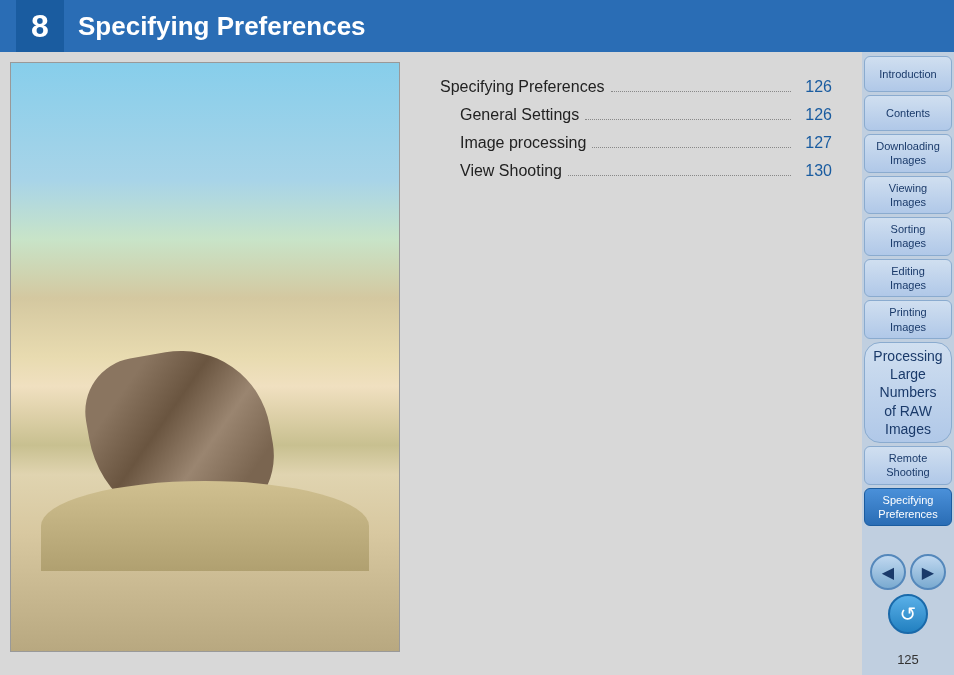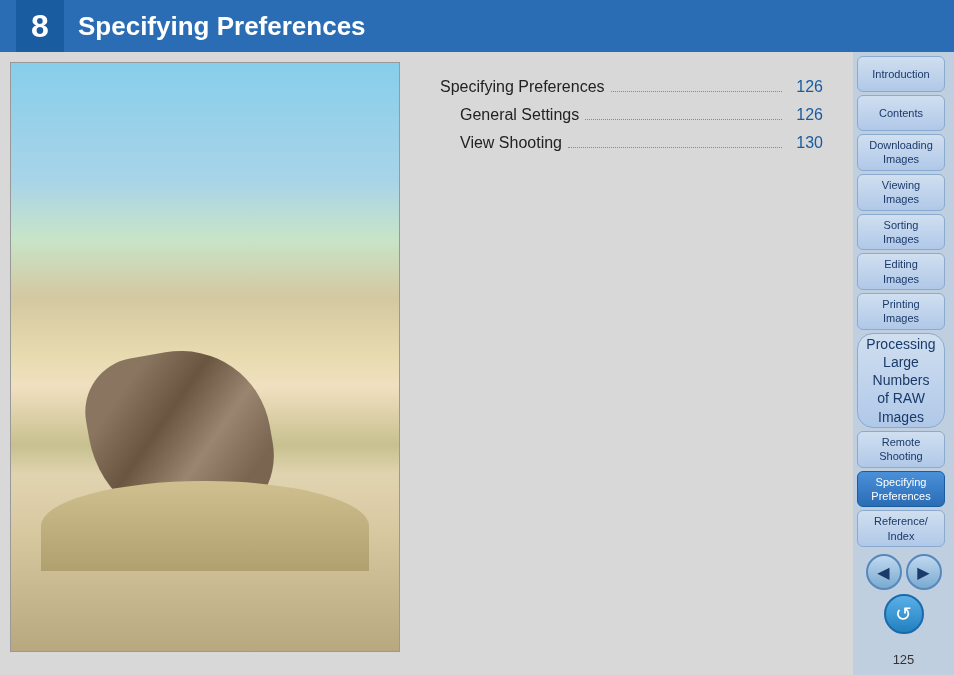--- a/index.html
+++ b/index.html
@@ -76,24 +76,25 @@
     }
     .toc-entry-page {
       color: #1a5ca0;
       font-weight: normal;
       flex-shrink: 0;
       margin-left: 8px;
     }
 
     
     .sidebar {
-      width: 101px;
+      width: 92px;
       background: #c0cfe0;
       display: flex;
       flex-direction: column;
+      align-items: center;
       padding: 4px 4px 4px 4px;
       gap: 3px;
       flex-shrink: 0;
     }
 
     .sidebar-btn {
       width: 88px;
       min-height: 36px;
       background: linear-gradient(to bottom, #d0dff0, #b0c8e8);
       border: 1px solid #8aabcf;
@@ -250,20 +251,25 @@
           <span class="dots"></span>
           <span class="toc-entry-page">126</span>
         </div>
 
         <div class="toc-row" style="padding-left:20px">
           <span class="toc-entry-title">General Settings</span>
           <span class="dots"></span>
           <span class="toc-entry-page">126</span>
         </div>
 
+        <div class="toc-row" style="padding-left:20px">
+          <span class="toc-entry-title">Image processing</span>
+          <span class="dots"></span>
+          <span class="toc-entry-page">127</span>
+        </div>
 
 
         <div class="toc-row" style="padding-left:20px">
           <span class="toc-entry-title">View Shooting</span>
           <span class="dots"></span>
           <span class="toc-entry-page">130</span>
         </div>
       </div>
     </div>
   </div>
@@ -272,21 +278,20 @@
     <div class="sidebar-btn">Introduction</div>
     <div class="sidebar-btn">Contents</div>
     <div class="sidebar-btn">Downloading<br>Images</div>
     <div class="sidebar-btn">Viewing<br>Images</div>
     <div class="sidebar-btn">Sorting<br>Images</div>
     <div class="sidebar-btn">Editing<br>Images</div>
     <div class="sidebar-btn">Printing<br>Images</div>
     <div class="sidebar-btn" style="font-size:14px;border-radius:16px;">Processing<br>Large Numbers<br>of RAW Images</div>
     <div class="sidebar-btn">Remote<br>Shooting</div>
     <div class="sidebar-btn active">Specifying<br>Preferences</div>
-    <div class="sidebar-btn">Reference/<br>Index</div>
 
     <div class="sidebar-bottom">
       <div class="sidebar-nav">
         <div class="nav-btn">
           <span>◀</span>
         </div>
         <div class="nav-btn">
           <span>▶</span>
         </div>
       </div>

